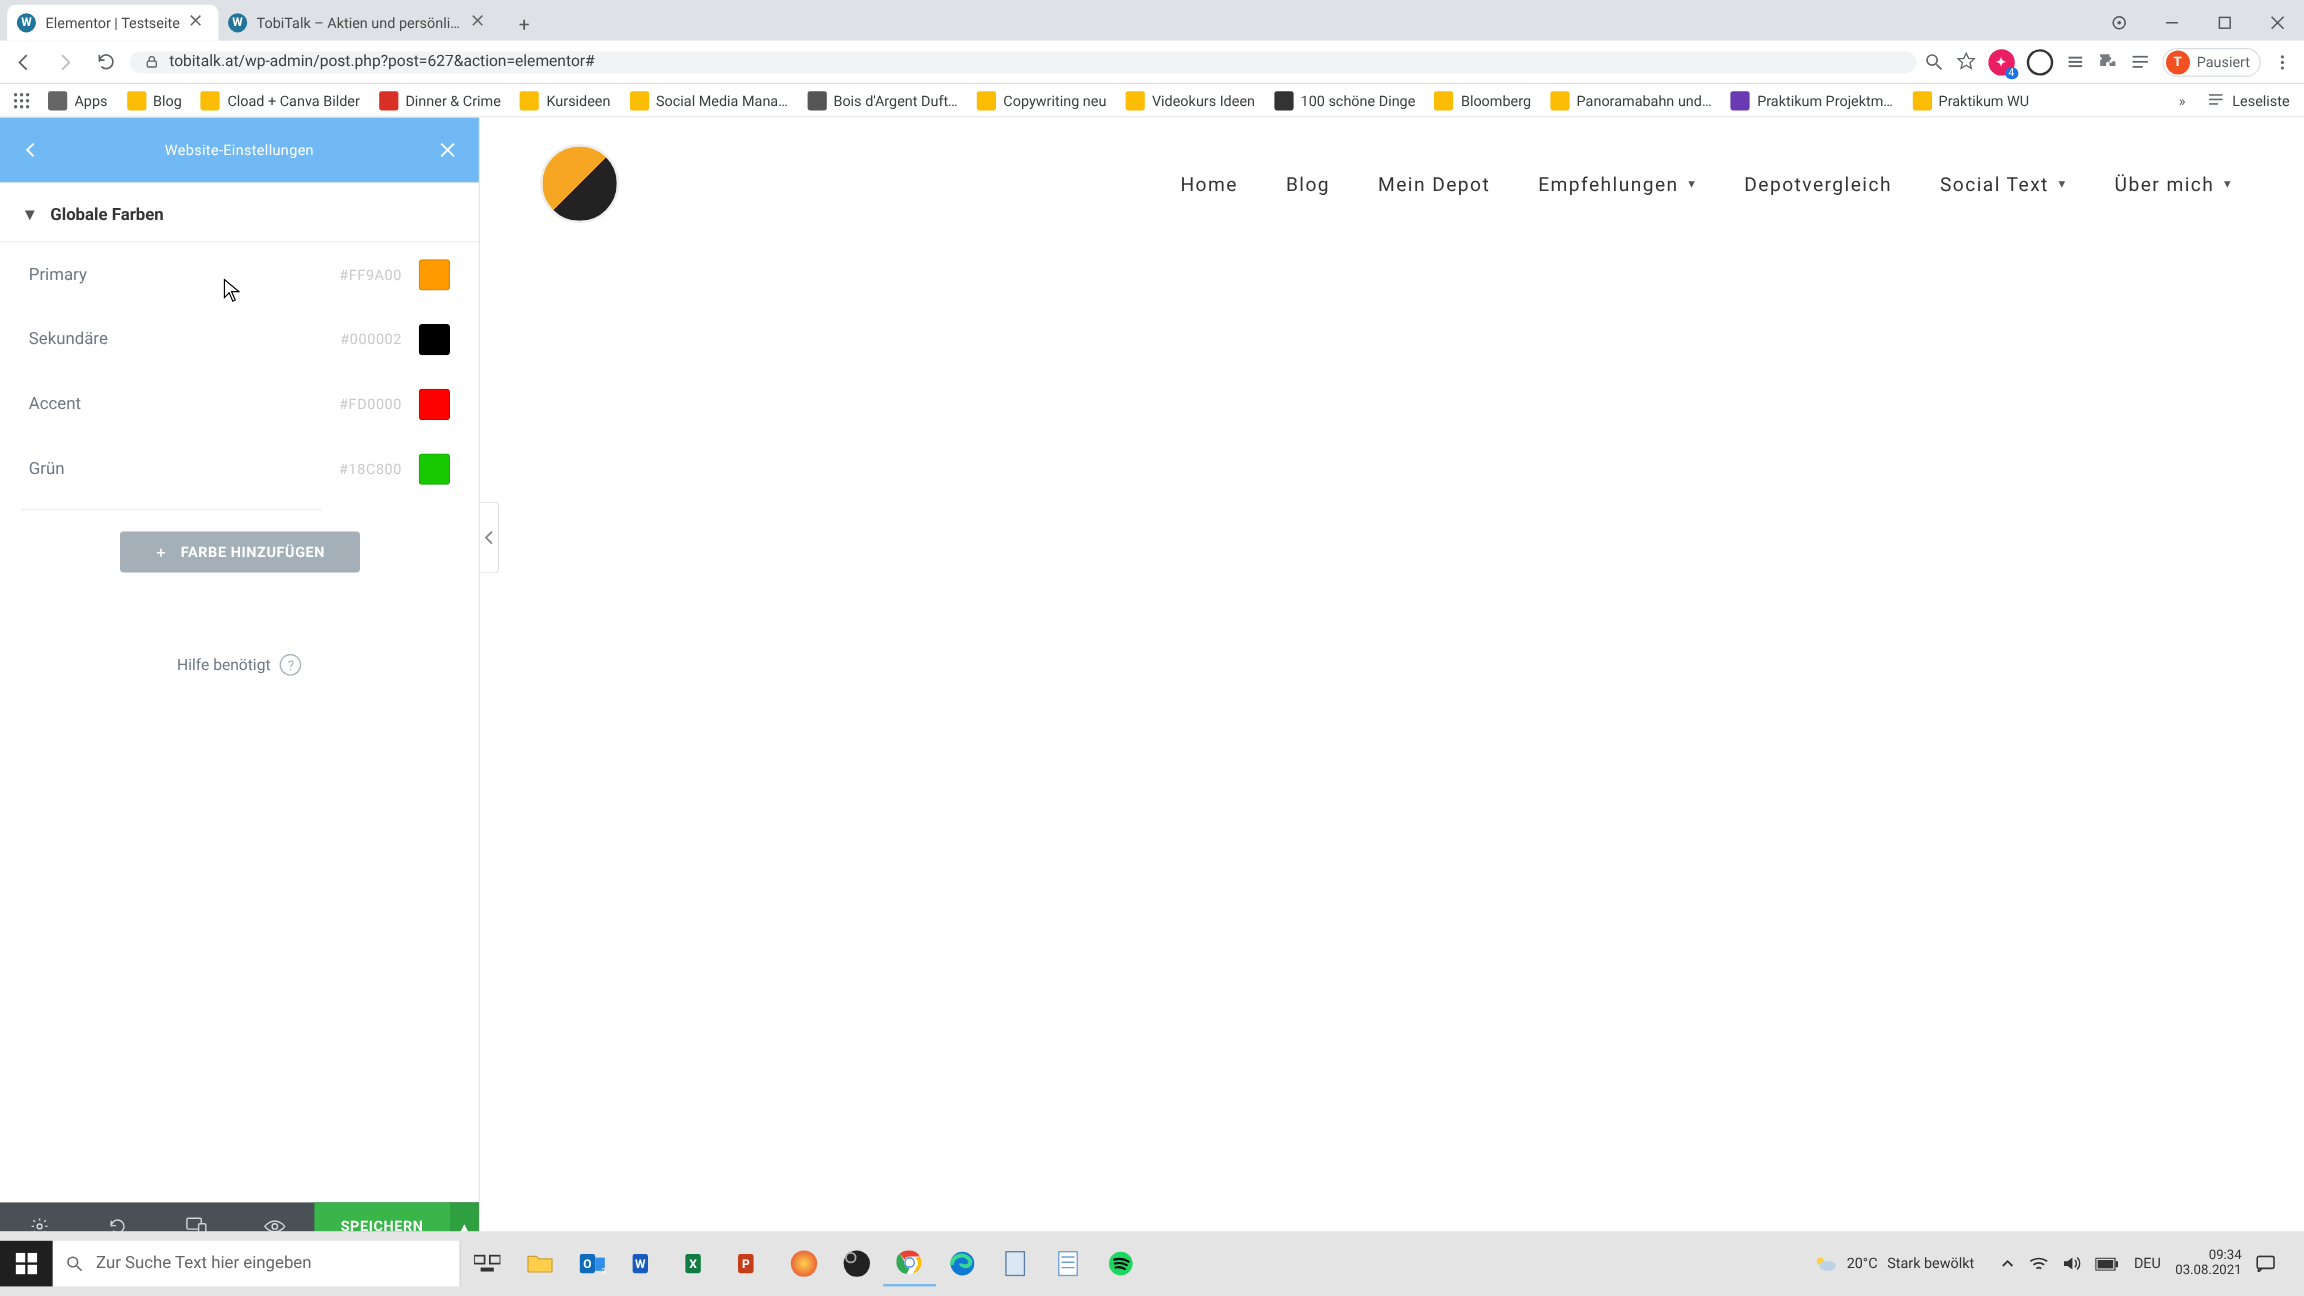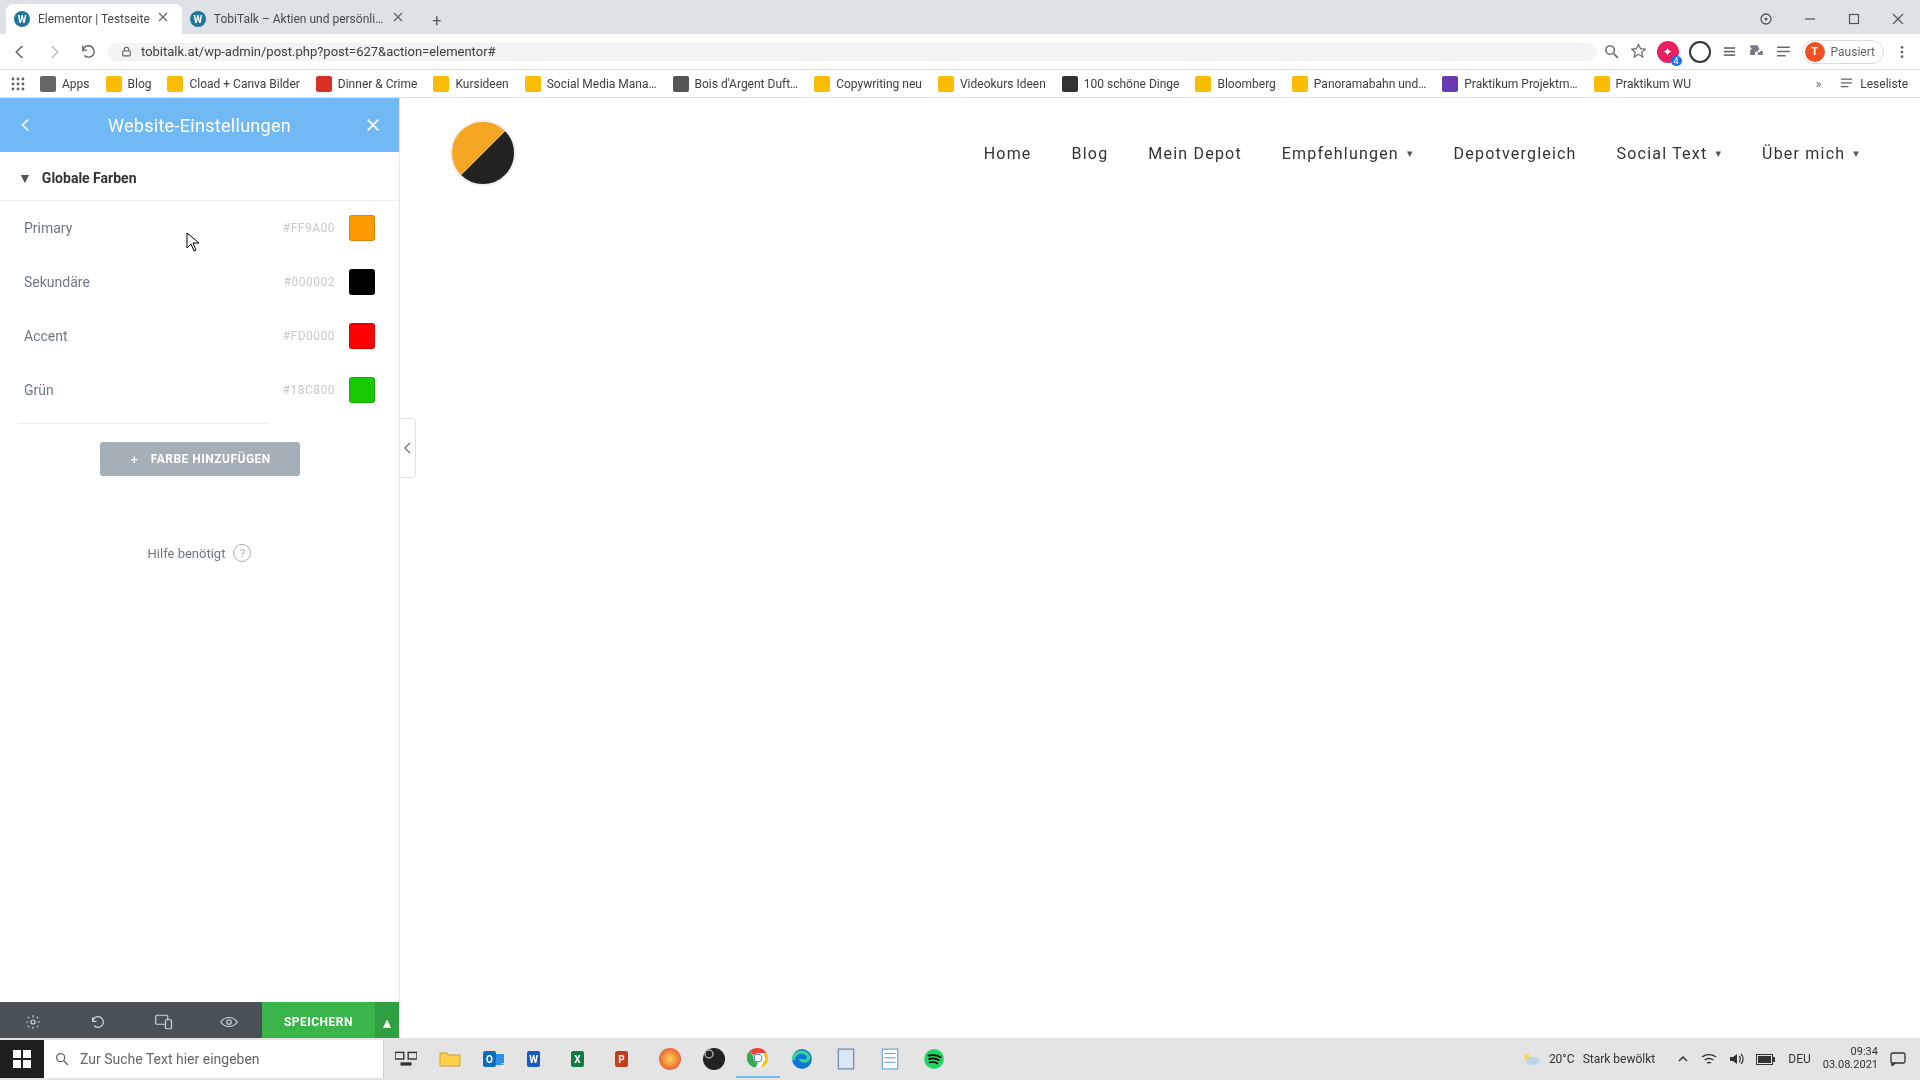--- a/index.html
+++ b/index.html
@@ -35,21 +35,21 @@
   .bm-spacer { flex: 1; }
   .bm-more { padding: 0 8px; color: #5f6368; }
 
   
   .workspace { position: absolute; top: 98px; left: 0; right: 0; bottom: 38px; display: flex; background: #f7f7f7; }
 
   
   .panel { width: 400px; background: #fff; display: flex; flex-direction: column; border-right: 1px solid #e6e6e6; position: relative; }
   .panel-header { height: 54px; background: #71b9f4; color: #fff; display: flex; align-items: center; justify-content: space-between; padding: 0 12px; }
   .panel-header .ph-icon { width: 28px; height: 28px; display: flex; align-items: center; justify-content: center; }
-  .panel-title { font-size: 18px; font-weight: 400; letter-spacing: 0.3px; }
+  .panel-title { font-size: 12px; font-weight: 400; letter-spacing: 0.3px; }
   .panel-body { flex: 1; overflow: auto; }
   .section-header { display: flex; align-items: center; gap: 10px; padding: 18px 18px 14px 18px; font-size: 14px; font-weight: 700; color: #333; border-bottom: 1px solid #eee; }
   .section-header .caret { color: #555; }
   .color-row { display: flex; align-items: center; justify-content: space-between; padding: 14px 24px; }
   .color-row .cname { font-size: 14px; color: #6d7882; }
   .color-row .cright { display: flex; align-items: center; gap: 14px; }
   .color-row .chex { font-size: 12px; color: #c9c9c9; letter-spacing: 0.5px; }
   .swatch { width: 26px; height: 26px; border-radius: 3px; border: 1px solid rgba(0,0,0,0.12); }
   .divider-thin { border-top: 1px solid #eee; margin: 6px 18px 18px 18px; width: 250px; }
   .add-btn { display: flex; align-items: center; justify-content: center; gap: 10px; width: 200px; margin: 0 auto 28px auto; height: 34px; background: #a4afb7; color: #fff; font-size: 12px; font-weight: 700; letter-spacing: 0.5px; border-radius: 3px; }
@@ -69,28 +69,28 @@
   .site-header { height: 110px; display: flex; align-items: center; padding: 0 60px 0 50px; }
   .logo { width: 66px; height: 66px; border-radius: 50%; background: linear-gradient(135deg, #f6a623 50%, #222 50%); margin-right: auto; border: 2px solid #eee; }
   .menu { display: flex; align-items: center; gap: 40px; }
   .menu-item { font-size: 16px; color: #333; letter-spacing: 1.2px; display: flex; align-items: center; gap: 8px; }
   .menu-item .dd { font-size: 11px; color: #555; }
 
   
   .cursor { position: absolute; top: 134px; left: 186px; width: 14px; height: 20px; z-index: 40; pointer-events: none;}
 
   
-  .taskbar { position: absolute; left: 0; right: 0; bottom: 0; height: 42px; background: #e4e4e4; display: flex; align-items: center; }
+  .taskbar { position: absolute; left: 0; right: 0; bottom: 0; height: 54px; background: #e4e4e4; display: flex; align-items: center; }
   .tb-start { width: 44px; height: 38px; background: #1f1f1f; display: flex; align-items: center; justify-content: center; }
   .tb-search { width: 340px; height: 38px; background: #fff; display: flex; align-items: center; padding: 0 10px; gap: 10px; color: #666; font-size: 14px; border-right: 1px solid #ccc;}
   .tb-icons { display: flex; align-items: center; height: 100%; }
   .tb-app { width: 44px; height: 38px; display: flex; align-items: center; justify-content: center; position: relative; }
   .tb-app svg, .tb-app .glyph { width: 22px; height: 22px; }
   .tb-spacer { flex: 1; }
-  .tb-right { display: flex; align-items: center; gap: 12px; padding-right: 14px; color: #333; font-size: 12px; }
+  .tb-right { display: flex; align-items: center; gap: 12px; padding-right: 24px; color: #333; font-size: 12px; }
   .tb-weather { display: flex; align-items: center; gap: 8px; margin-right: 10px; }
   .tb-clock { text-align: right; line-height: 1.15; font-size: 11px; }
 
   svg { display: block; }
 </style>
 </head>
 <body>
 
 <div class="titlebar">
   <div id="tabstrip" style="display:flex;align-items:flex-end;height:100%;padding-left:6px;">

